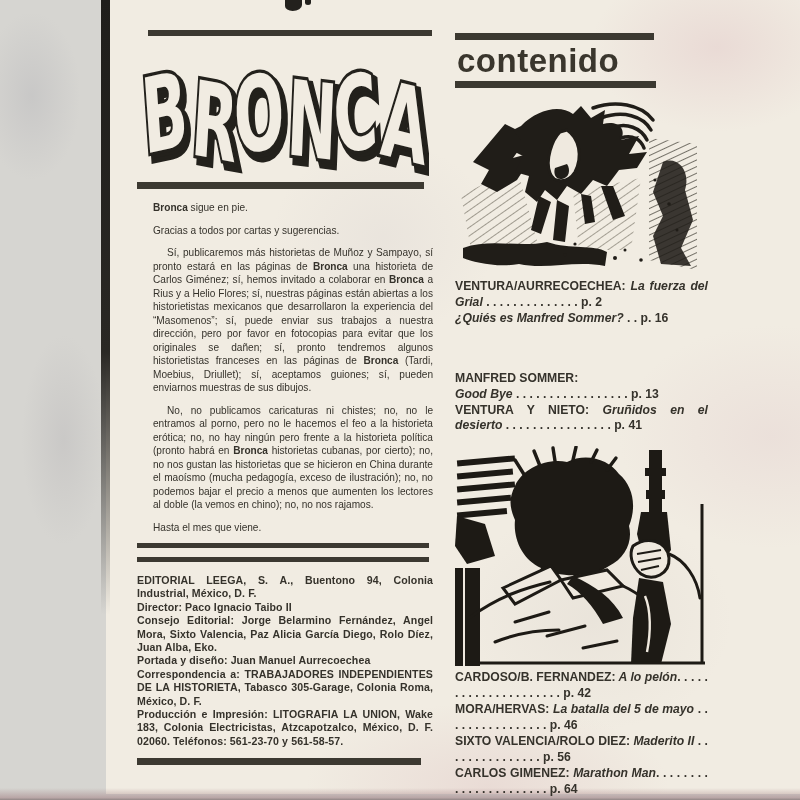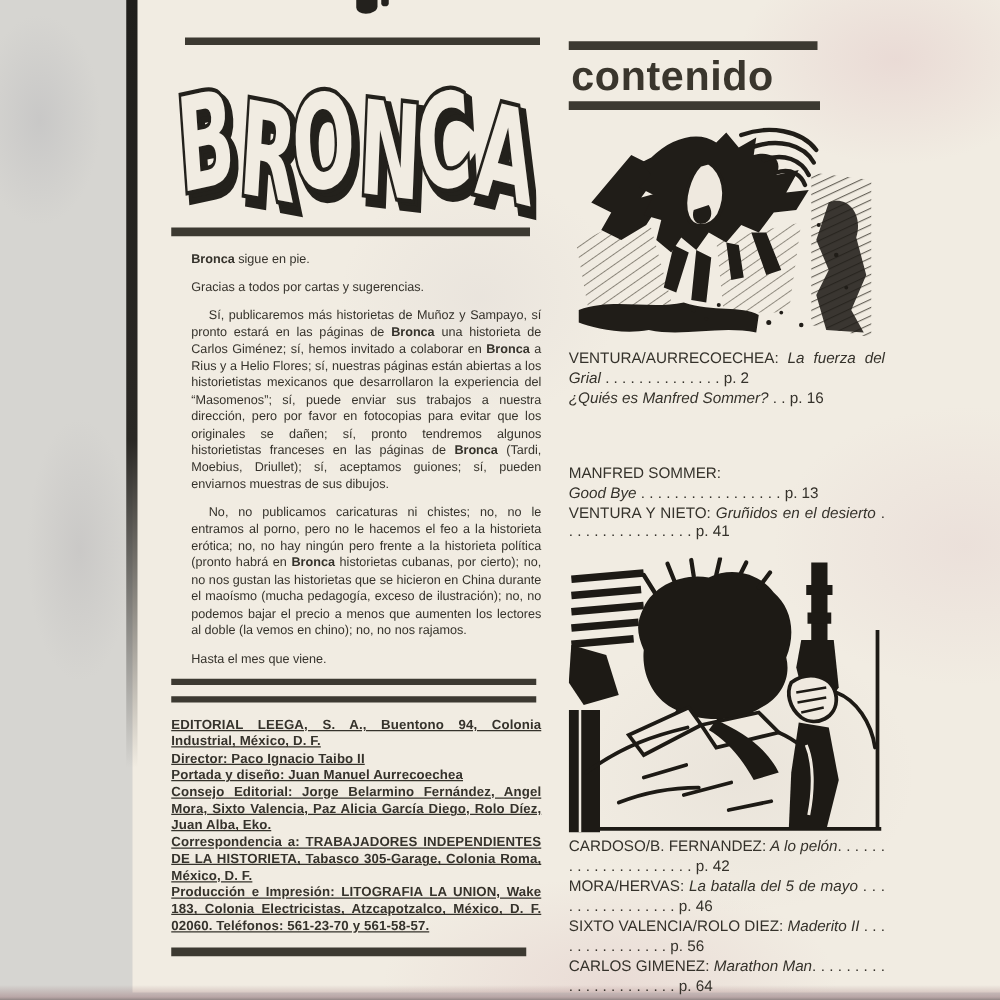--- a/index.html
+++ b/index.html
@@ -52,38 +52,38 @@
   .logo-wrap{width:292px;height:136px;margin-top:8px;}
   .logo-rule{width:287px;height:7px;background:#3c3931;margin-top:2px;}
   .intro{margin-top:12px;font-size:10.1px;line-height:13.5px;text-align:justify;}
   .intro p{margin:0 0 9px 16px;}
   .intro p.indent{text-indent:14px;}
   .intro .seg-b{font-weight:700;}
   .double-rule{margin-top:6px;}
   .double-rule .rule-thin{width:292px;}
   .double-rule .rule-thin + .rule-thin{margin-top:9px;}
   .editorial{margin-top:12px;font-size:10.6px;line-height:13.4px;font-weight:700;text-align:justify;letter-spacing:.1px;}
-  .editorial p{margin:0;text-decoration:underline;}
+  .editorial p{margin:0;}
   .bottom-rule-left{width:284px;height:7px;background:#3c3931;margin-top:10px;}
 
   
   .logo-wrap svg{width:100%;height:100%;display:block;}
   .logo-shadow{fill:#23211c;stroke:#23211c;stroke-width:9;paint-order:stroke;
     font-family:"DejaVu Sans",sans-serif;font-weight:700;font-size:92px;}
   .logo-front{fill:#f1ece2;stroke:#23211c;stroke-width:6;paint-order:stroke;
     font-family:"DejaVu Sans",sans-serif;font-weight:700;font-size:92px;}
 
   
   .col-right{position:absolute;left:455px;top:33px;width:253px;color:#35322b;}
   .contenido-top-rule{width:199px;height:7px;background:#3c3931;}
   .contenido-title{font-size:33px;font-weight:700;letter-spacing:.5px;color:#3a362d;
     margin:2px 0 1px 2px;line-height:38px;}
   .contenido-bottom-rule{width:201px;height:7px;background:#3c3931;}
   .illo{display:block;margin-top:12px;}
-  .toc{margin-top:5px;font-size:12.2px;font-weight:400;line-height:15.9px;text-align:justify;}
+  .toc{margin-top:5px;font-size:12.2px;font-weight:700;line-height:15.9px;text-align:justify;}
   .toc-entry{margin:0;}
   .toc-title{font-style:italic;}
   .toc-page{white-space:nowrap;}
   .entry-break .toc-author{display:block;margin-top:44px;}
   .toc2{margin-top:4px;}
   .bottom-rule-right{width:199px;height:8px;background:#3c3931;margin-top:7px;}
 </style>
 </head>
 <body>
 
@@ -114,22 +114,22 @@
   </div>
 
   <div class="double-rule">
     <div class="rule-thin"></div>
     <div class="rule-thin"></div>
   </div>
 
   <div class="editorial">
     <p>EDITORIAL LEEGA, S. A., Buentono 94, Colonia Industrial, México, D. F.</p>
     <p>Director: Paco Ignacio Taibo II</p>
+    <p>Consejo Editorial: Jorge Belarmino Fernández, Angel Mora, Sixto Valencia, Paz Alicia García Diego, Rolo Díez, Juan Alba, Eko.</p>
     <p>Portada y diseño: Juan Manuel Aurrecoechea</p>
-    <p>Consejo Editorial: Jorge Belarmino Fernández, Angel Mora, Sixto Valencia, Paz Alicia García Diego, Rolo Díez, Juan Alba, Eko.</p>
     <p>Correspondencia a: TRABAJADORES INDEPENDIENTES DE LA HISTORIETA, Tabasco 305-Garage, Colonia Roma, México, D. F.</p>
     <p>Producción e Impresión: LITOGRAFIA LA UNION, Wake 183, Colonia Electricistas, Atzcapotzalco, México, D. F. 02060. Teléfonos: 561-23-70 y 561-58-57.</p>
   </div>
 
   <div class="bottom-rule-left"></div>
 </div>
 
 <div class="col-right">
   <div class="contenido-top-rule"></div>
   <div class="contenido-title">contenido</div>

